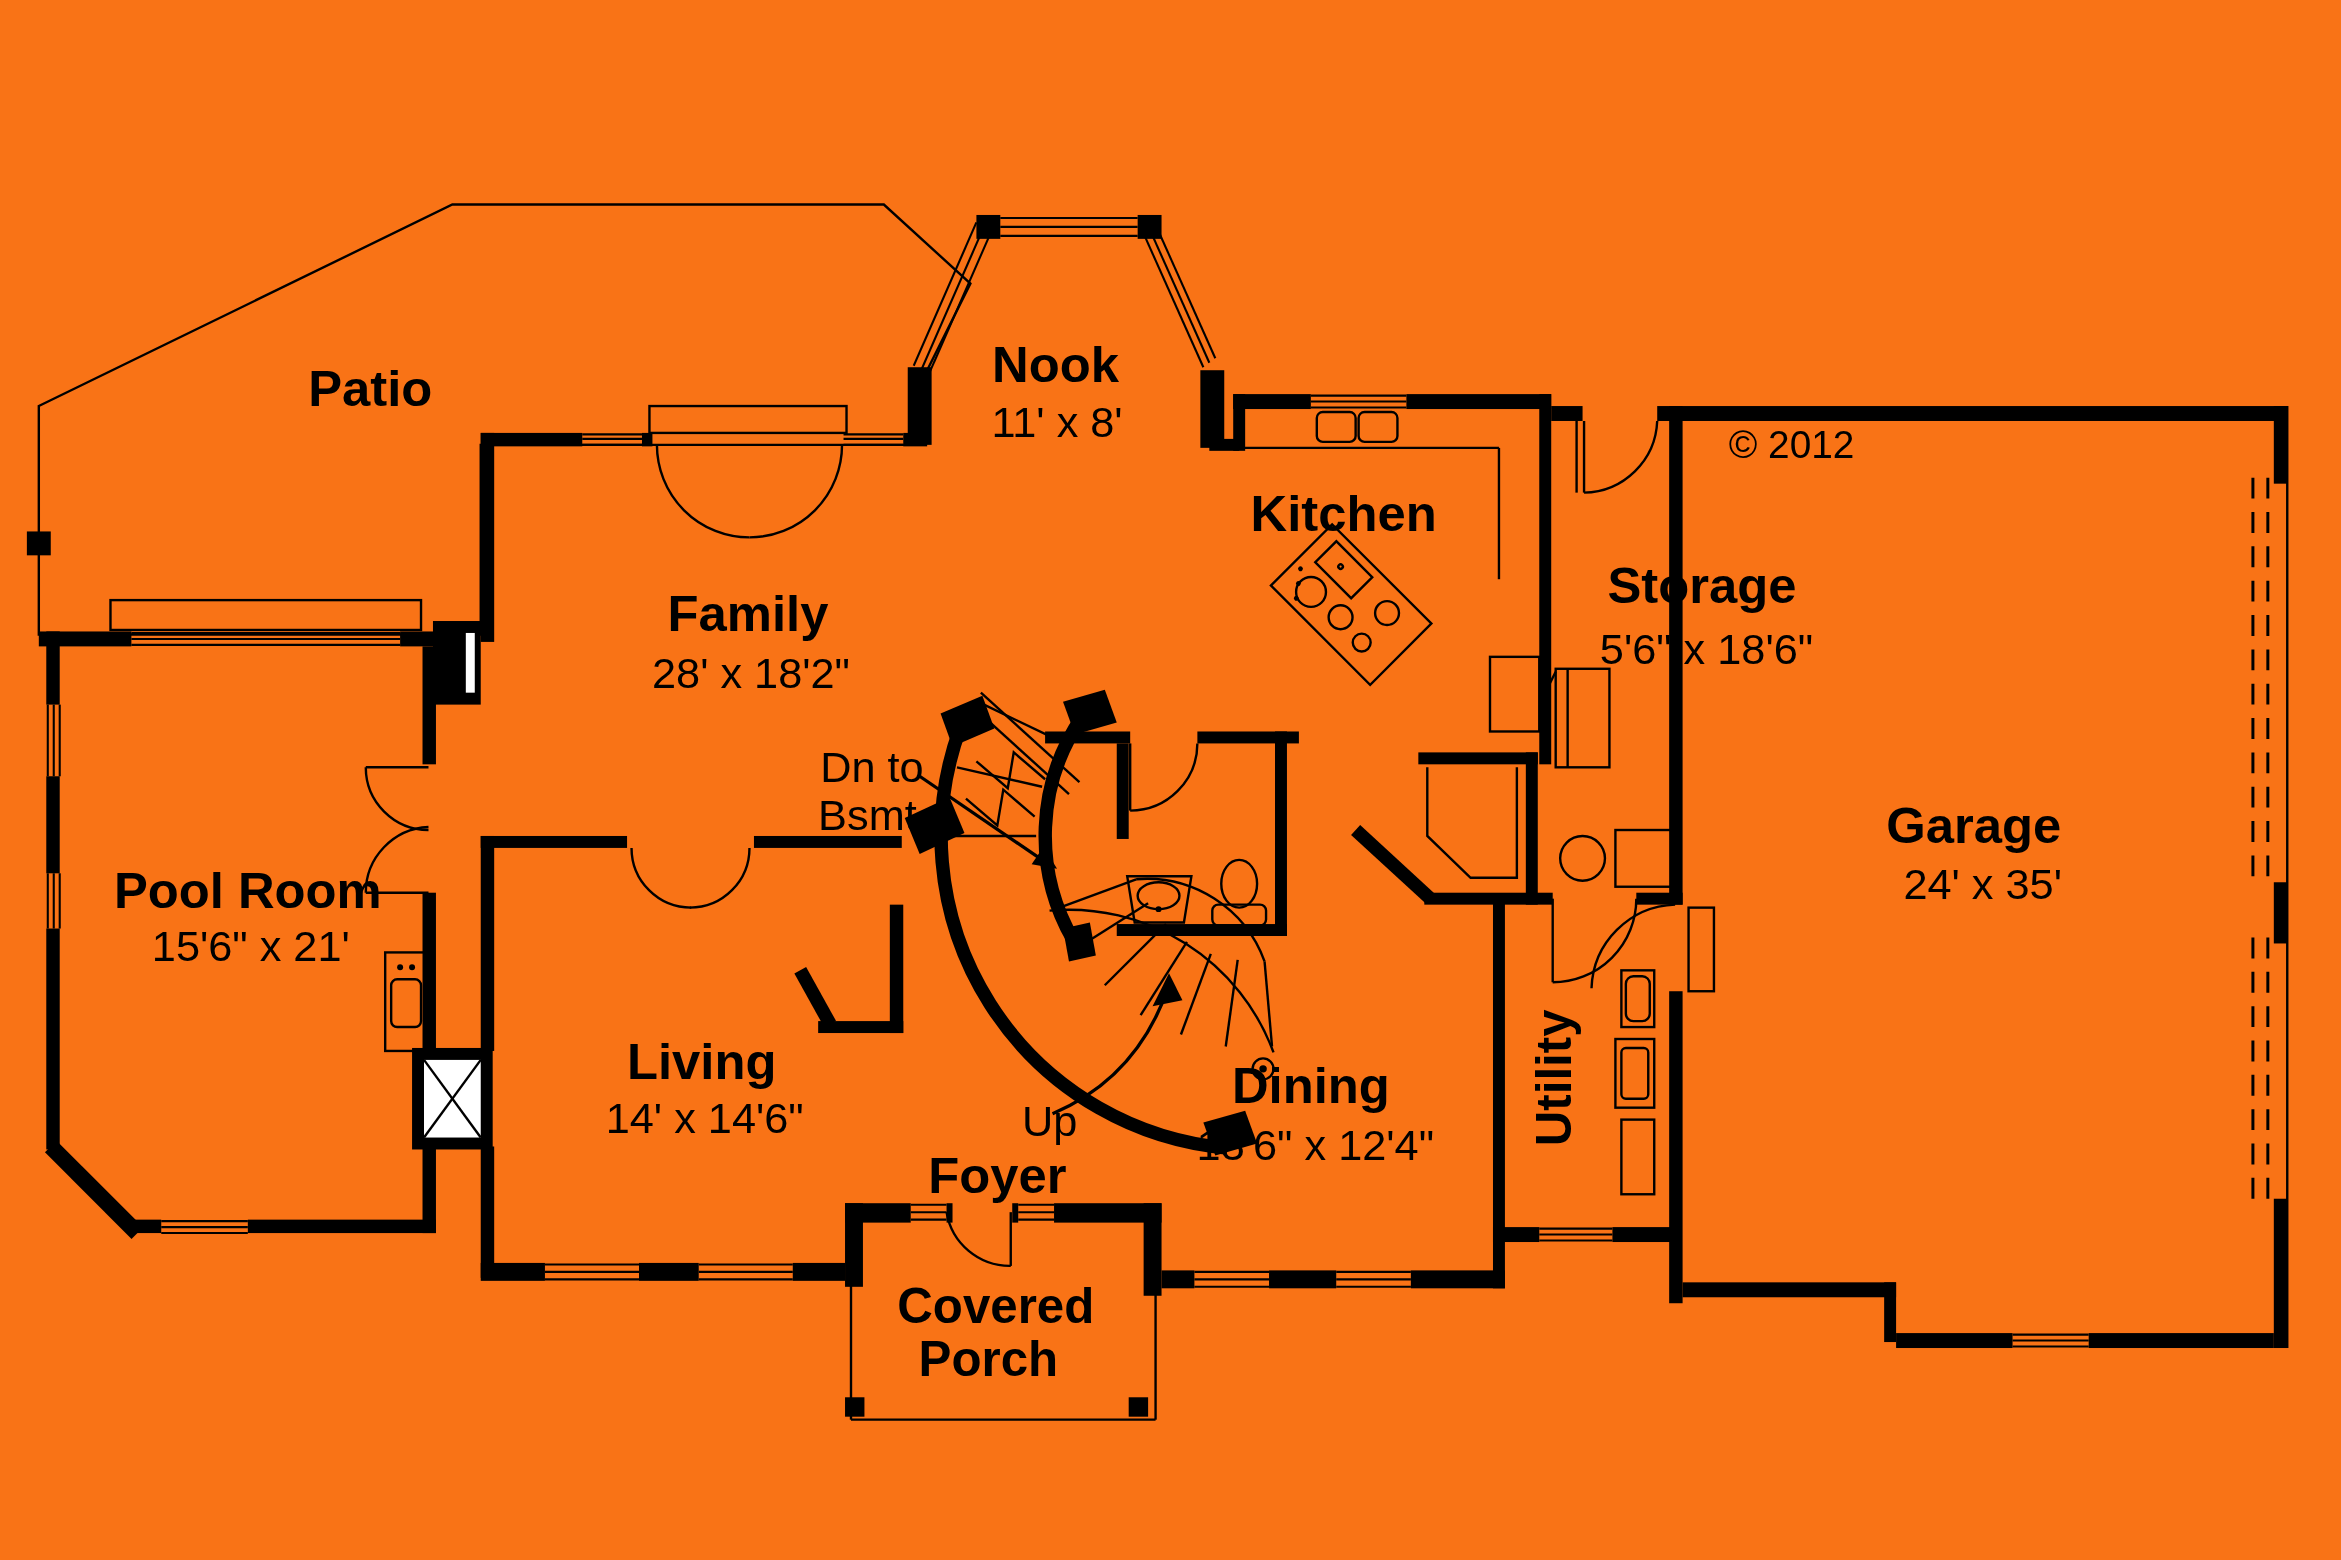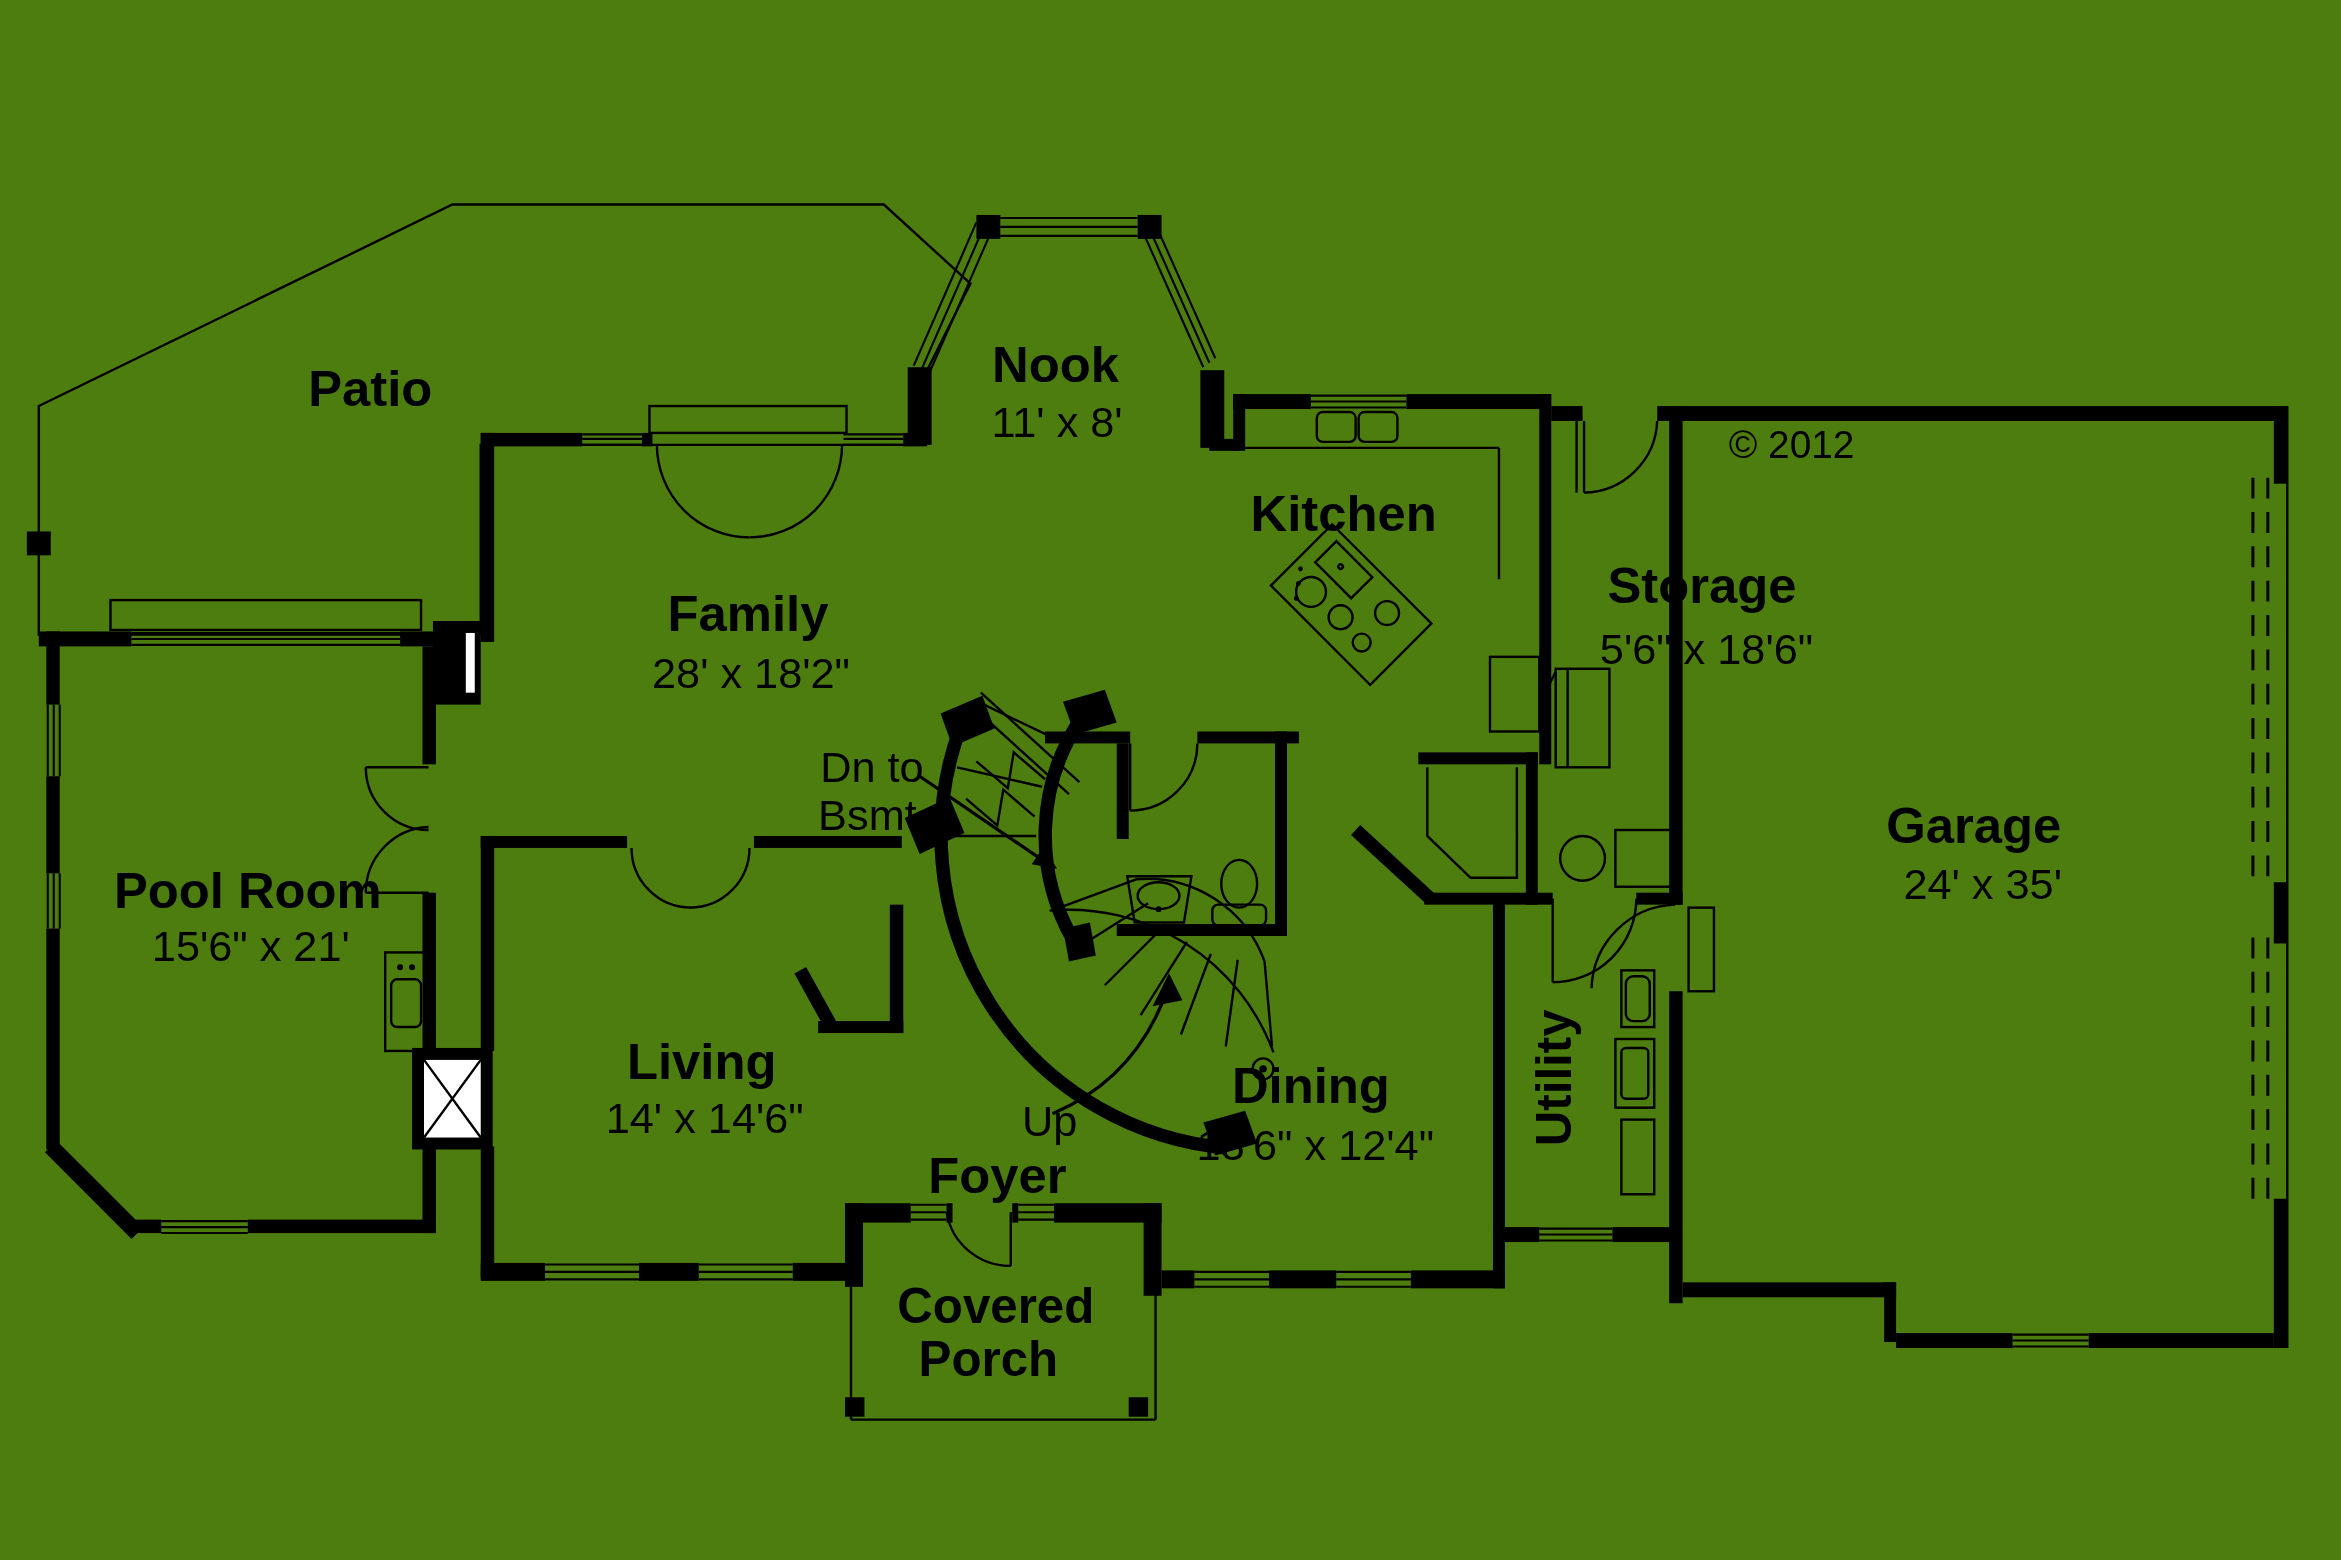--- a/index.html
+++ b/index.html
@@ -1,16 +1,16 @@
 <!DOCTYPE html>
 <html style="font-size:12px"><head>
 <meta charset="utf-8">
 <style>
   html,body{margin:0;padding:0;background:#ffffff;width:100%;height:100%;}
-  #page{width:100vw;height:100vh;background:#4d7c0f;}
+  #page{width:100vw;height:100vh;background:#f97316;}
   svg{display:block;width:100%;height:100%;}
   .wall{fill:#000;}
   .thin{stroke:#000;stroke-width:1.6;fill:none;}
   .thin2{stroke:#000;stroke-width:2.2;fill:none;}
   .win{stroke:#000;stroke-width:1.4;fill:none;}
   .thickline{stroke:#000;stroke-width:9;fill:none;}
   .dash{stroke:#000;stroke-width:2;fill:none;stroke-dasharray:14 9;}
   .fillb{fill:#000;stroke:none;}
   .fillw{fill:#fff;stroke:none;}
   text{font-family:"Liberation Sans","DejaVu Sans",sans-serif;fill:#000;}

